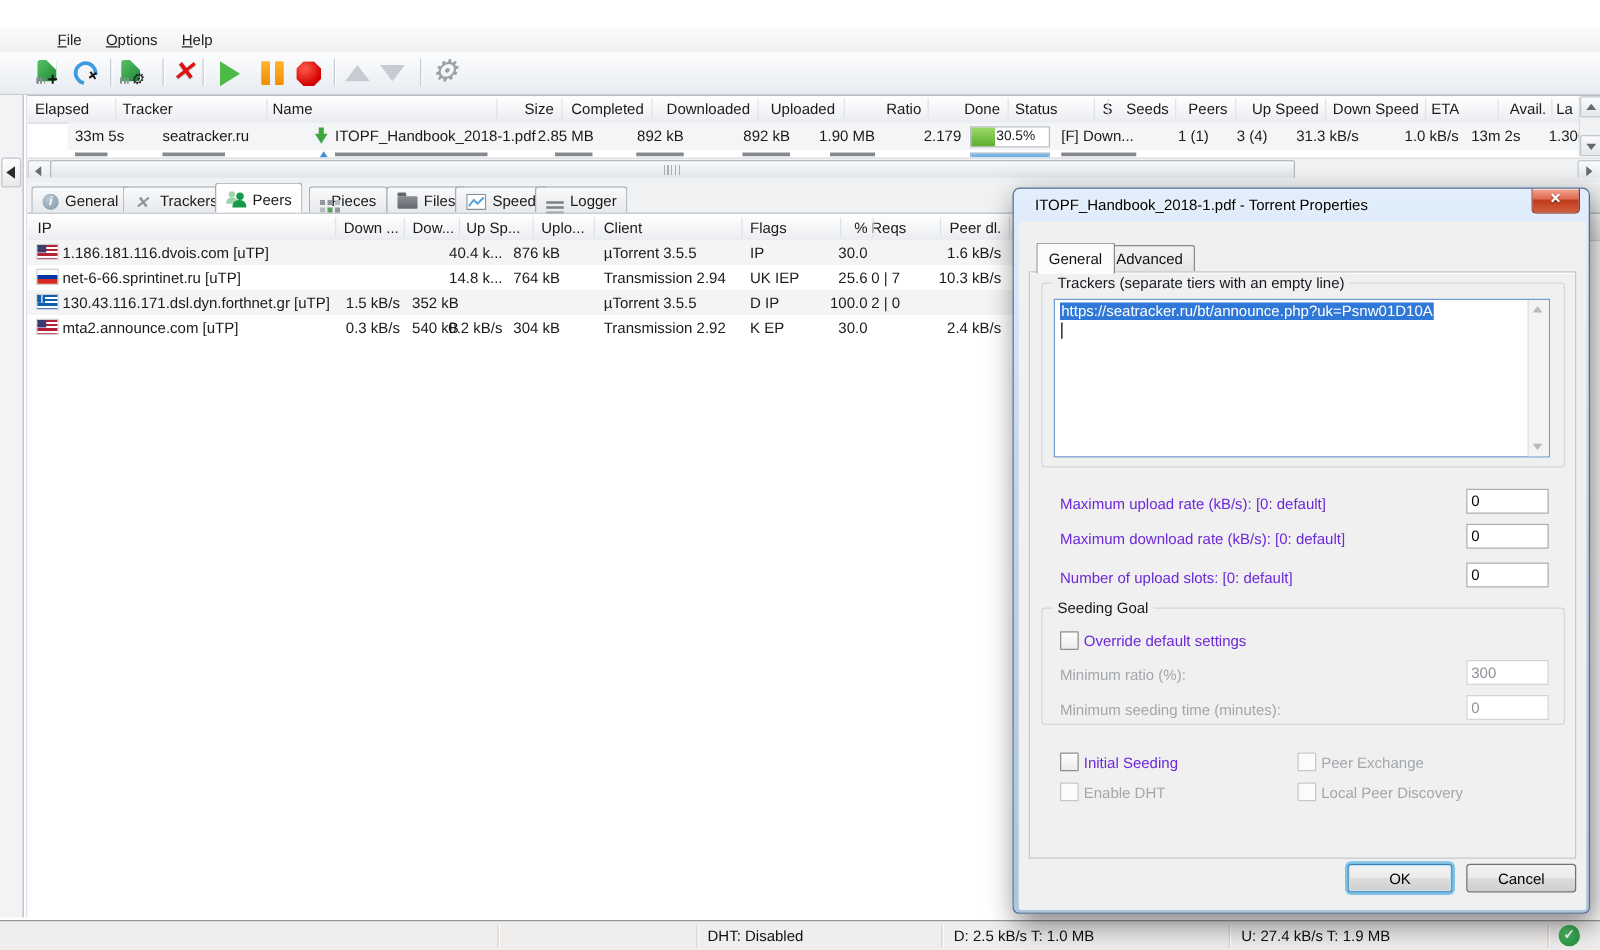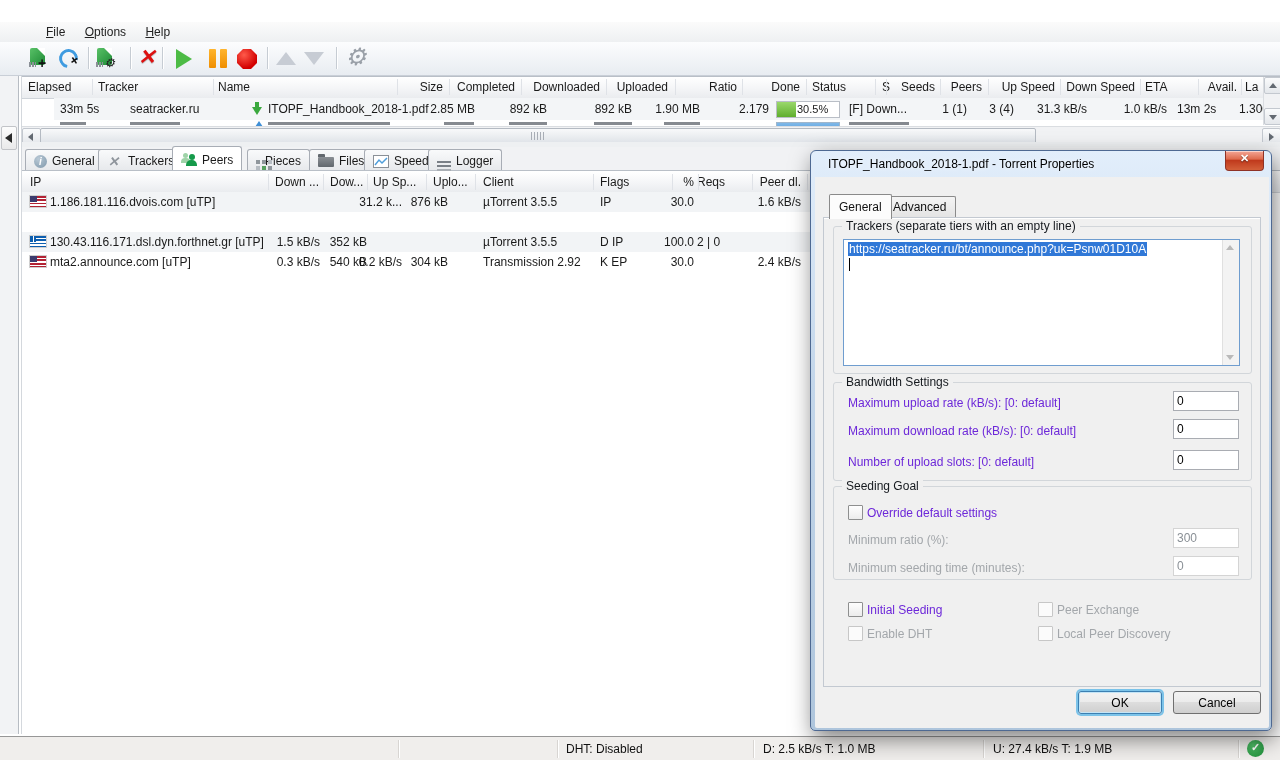--- a/index.html
+++ b/index.html
@@ -391,26 +391,37 @@
       <i class="sep" style="left:571px"></i>
       <i class="sep" style="left:650px"></i>
       <i class="sep" style="left:676px"></i>
       <i class="sep" style="left:730px"></i>
       <i class="sep" style="left:785px"></i>
     </div>
 
     <div class="prow odd" style="top:45px">
       <i class="flag flag-us"></i>
       <span class="pcell" style="left:28px">1.186.181.116.dvois.com [uTP]</span>
-      <span class="pcell" style="right:870px">31.2 k...</span>
+      <span class="pcell" style="right:870px">40.4 k...</span>
       <span class="pcell" style="right:824px">876 kB</span>
       <span class="pcell" style="left:461px">µTorrent 3.5.5</span>
       <span class="pcell" style="left:578px">IP</span>
       <span class="pcell" style="right:578px">30.0</span>
       <span class="pcell" style="right:471px">1.6 kB/s</span>
+    </div>
+    <div class="prow" style="top:65px">
+      <i class="flag flag-ru"></i>
+      <span class="pcell" style="left:28px">net-6-66.sprintinet.ru [uTP]</span>
+      <span class="pcell" style="right:870px">14.8 k...</span>
+      <span class="pcell" style="right:824px">764 kB</span>
+      <span class="pcell" style="left:461px">Transmission 2.94</span>
+      <span class="pcell" style="left:578px">UK IEP</span>
+      <span class="pcell" style="right:578px">25.6</span>
+      <span class="pcell" style="left:675px">0 | 7</span>
+      <span class="pcell" style="right:471px">10.3 kB/s</span>
     </div>
     <div class="prow odd" style="top:85px">
       <i class="flag flag-gr"></i>
       <span class="pcell" style="left:28px">130.43.116.171.dsl.dyn.forthnet.gr [uTP]</span>
       <span class="pcell" style="right:952px">1.5 kB/s</span>
       <span class="pcell" style="right:905px">352 kB</span>
       <span class="pcell" style="left:461px">µTorrent 3.5.5</span>
       <span class="pcell" style="left:578px">D IP</span>
       <span class="pcell" style="right:578px">100.0</span>
       <span class="pcell" style="left:675px">2 | 0</span>
@@ -443,23 +454,20 @@
         </div>
         <div id="trackers-edit">
           <span class="sel-line">https://seatracker.ru/bt/announce.php?uk=Psnw01D10A</span>
           <i id="ta-caret"></i>
           <span id="ta-scroll">
             <i class="ta-arrow" id="ta-up"></i>
             <i class="ta-arrow" id="ta-down"></i>
           </span>
         </div>
 
-        <div class="group" style="left:18px;top:205px;width:417px;height:97px">
-          <span class="group-label">Bandwidth Settings</span>
-        </div>
         <span class="dlabel" style="left:33px;top:219px">Maximum upload rate (kB/s): [0: default]</span>
         <input class="dinput" style="left: 358px; top: 214px;" value="0">
         <span class="dlabel" style="left:33px;top:247px">Maximum download rate (kB/s): [0: default]</span>
         <input class="dinput" style="left: 358px; top: 242px;" value="0">
         <span class="dlabel" style="left:33px;top:278px">Number of upload slots: [0: default]</span>
         <input class="dinput" style="left: 358px; top: 273px;" value="0">
 
         <div class="group" style="left:18px;top:309px;width:417px;height:92px">
           <span class="group-label">Seeding Goal</span>
         </div>

